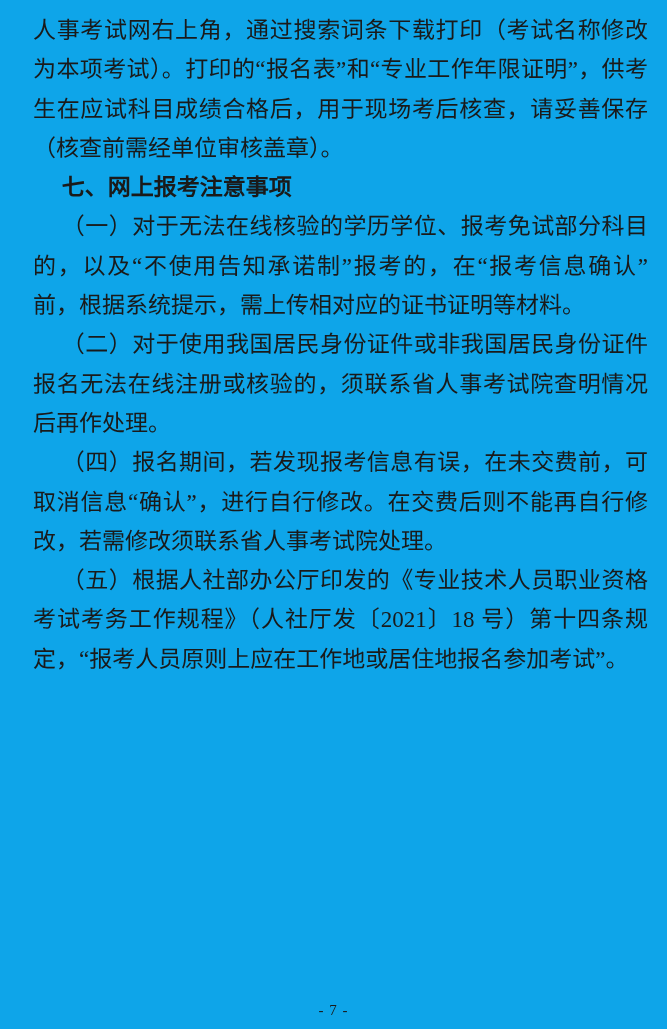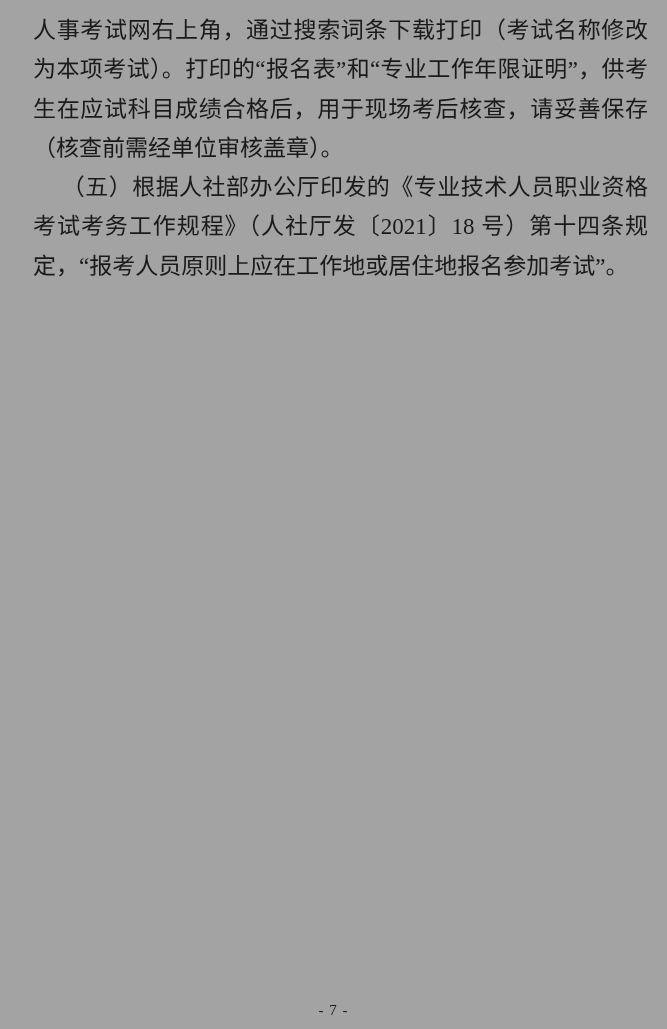--- a/index.html
+++ b/index.html
@@ -4,21 +4,21 @@
 <style>
   html, body {
     margin: 0;
     padding: 0;
     background: #ffffff;
   }
   .page {
     position: relative;
     width: 667px;
     height: 1029px;
-    background: #a3a3a3;
+    background: #0ea5e9;
     overflow: hidden;
     color: #1a1a1a;
     font-family: "Liberation Serif", "DejaVu Serif", serif;
   }
   .content {
     position: absolute;
     top: 11px;
     left: 33px;
     width: 615px;
   }
@@ -53,16 +53,20 @@
     letter-spacing: 1px;
     color: #1a1a1a;
   }
 </style>
 </head>
 <body>
 
 <div class="page">
   <div class="content">
     <p class="para no-indent">人事考试网右上角，通过搜索词条下载打印（考试名称修改为本项考试）。打印的“报名表”和“专业工作年限证明”，供考生在应试科目成绩合格后，用于现场考后核查，请妥善保存（核查前需经单位审核盖章）。</p>
+    <h2 class="heading">七、网上报考注意事项</h2>
+    <p class="para">（一）对于无法在线核验的学历学位、报考免试部分科目的，以及“不使用告知承诺制”报考的，在“报考信息确认”前，根据系统提示，需上传相对应的证书证明等材料。</p>
+    <p class="para">（二）对于使用我国居民身份证件或非我国居民身份证件报名无法在线注册或核验的，须联系省人事考试院查明情况后再作处理。</p>
+    <p class="para">（四）报名期间，若发现报考信息有误，在未交费前，可取消信息“确认”，进行自行修改。在交费后则不能再自行修改，若需修改须联系省人事考试院处理。</p>
     <p class="para">（五）根据人社部办公厅印发的《专业技术人员职业资格考试考务工作规程》（人社厅发〔2021〕18 号）第十四条规定，“报考人员原则上应在工作地或居住地报名参加考试”。</p>
   </div>
   <div class="footer">- 7 -</div>
 </div>
 
 </body></html>

